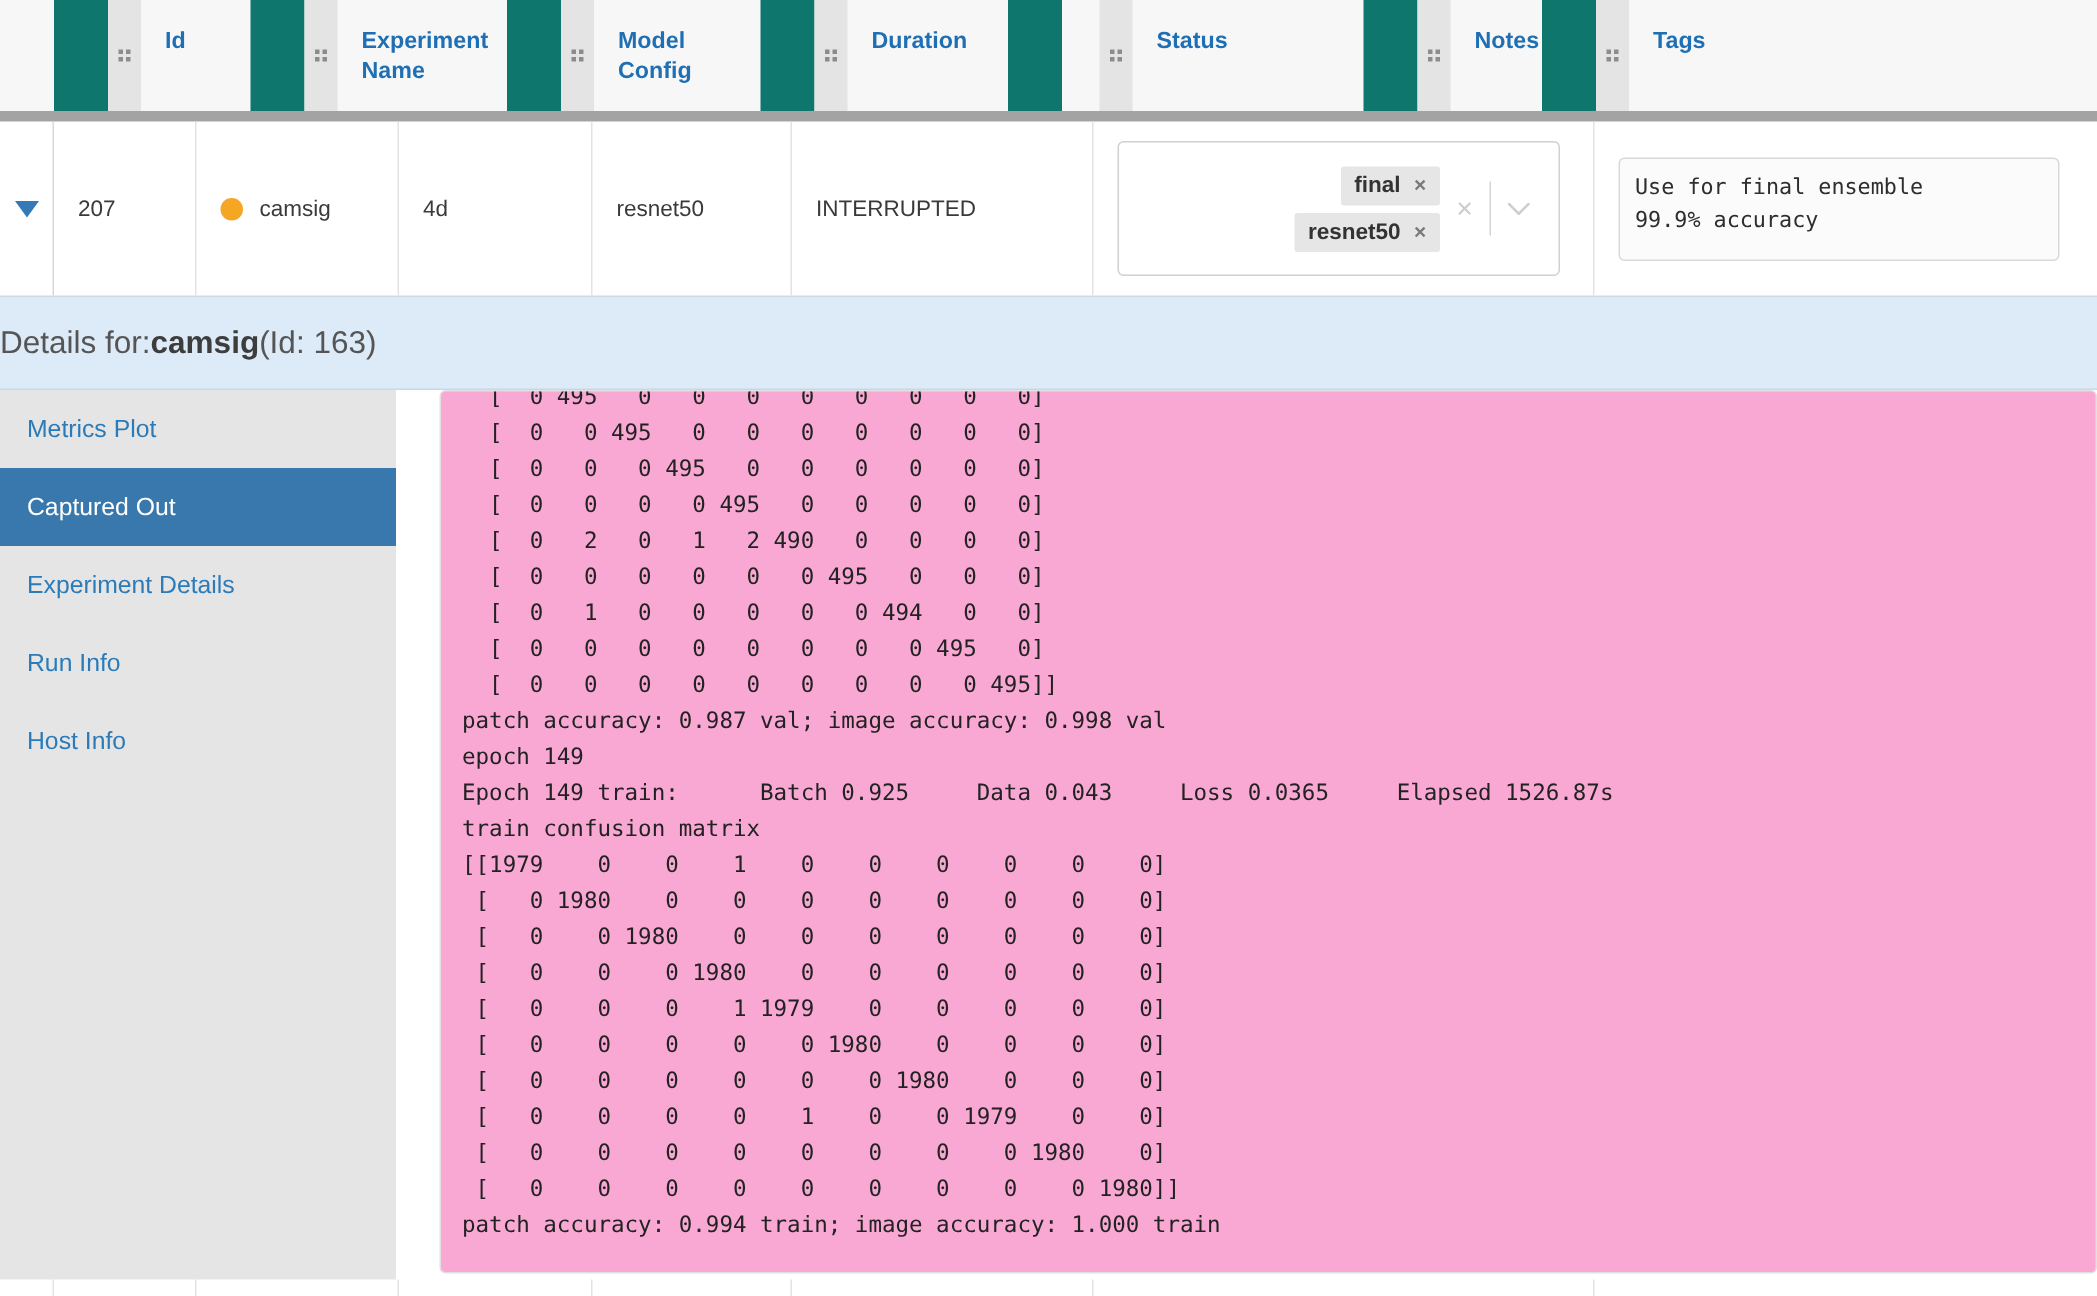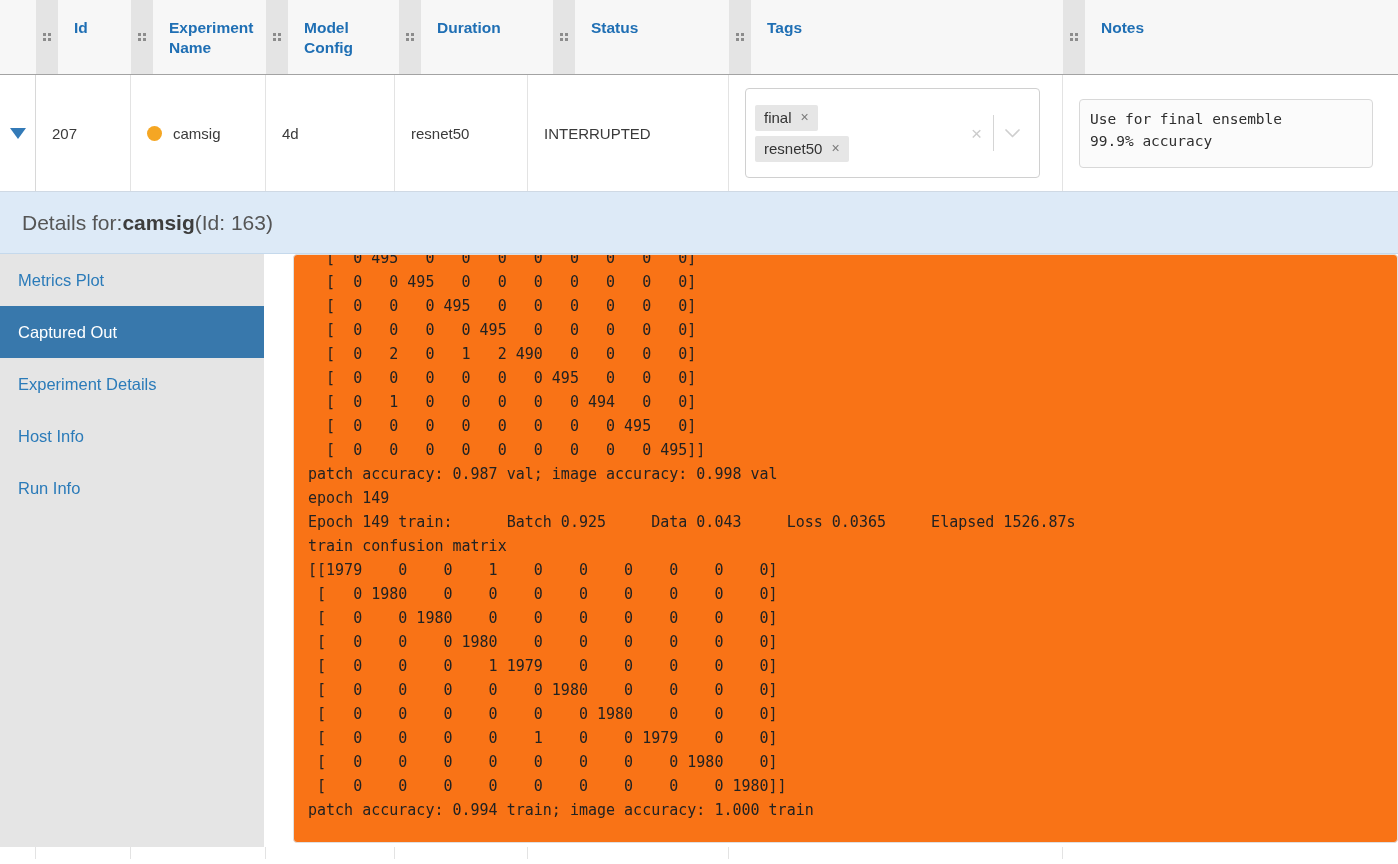--- a/index.html
+++ b/index.html
@@ -18,21 +18,22 @@
 
   
   .grid {
     width: 1398px;
     border-collapse: collapse;
   }
   .grid-header {
     display: flex;
     height: 74px;
     background: #0f766e;
-    border-bottom: 1px solid #a3a3a3;
+    border-bottom: 7px solid #a3a3a3;
+    gap: 36px;
   }
   .hcell {
     display: flex;
     align-items: flex-start;
     background: #f7f7f7;
     height: 100%;
     box-sizing: border-box;
     position: relative;
   }
   .hcell + .hcell { }
@@ -118,21 +119,22 @@
     display: flex;
     align-items: center;
     box-sizing: border-box;
   }
   .tags-list {
     flex: 1 1 auto;
     padding: 6px 0 6px 9px;
     display: flex;
     flex-direction: column;
     gap: 5px;
-    align-items: flex-start;
+    align-items: flex-end;
+    font-weight: bold;
   }
   .tag-pill {
     background: #e6e6e6;
     border-radius: 2px;
     padding: 4px 9px 5px 9px;
     font-size: 15px;
     color: #333;
     display: inline-flex;
     align-items: center;
     white-space: nowrap;
@@ -188,21 +190,20 @@
     overflow: hidden;
   }
 
   
   .details-banner {
     height: 62px;
     background: #ddeaf7;
     border-bottom: 1px solid #c5d9ec;
     display: flex;
     align-items: center;
-    padding-left: 22px;
     box-sizing: border-box;
     font-size: 21px;
     color: #555555;
   }
   .details-banner .strong { font-weight: bold; color: #3d3d3d; }
 
   
   .details-body {
     display: flex;
     height: 593px;
@@ -232,21 +233,21 @@
   .nav-gap { flex: 1 1 auto; }
 
   .console-wrap {
     flex: 1 1 auto;
     padding: 0 0 0 29px;
     box-sizing: border-box;
     background: #ffffff;
     overflow: hidden;
   }
   .console-box {
-    background: #f97316;
+    background: #f9a8d4;
     border: 1px solid #e0e0e0;
     border-radius: 4px;
     height: 589px;
     box-sizing: border-box;
     overflow: hidden;
     padding: 0 14px;
   }
   .console-pre {
     margin: 0;
     font-family: "DejaVu Sans Mono", monospace;
@@ -325,41 +326,41 @@
         <div class="drag-handle">
           <div class="dots">
             <i></i>
             <i></i>
             <i></i>
             <i></i>
           </div>
         </div>
         <div class="hlabel">Status</div>
       </div>
+      <div class="hcell" style="flex: 1 1 auto;">
+        <div class="drag-handle">
+          <div class="dots">
+            <i></i>
+            <i></i>
+            <i></i>
+            <i></i>
+          </div>
+        </div>
+        <div class="hlabel">Notes</div>
+      </div>
       <div class="hcell" style="width: 334px; flex: 0 0 334px;">
         <div class="drag-handle">
           <div class="dots">
             <i></i>
             <i></i>
             <i></i>
             <i></i>
           </div>
         </div>
         <div class="hlabel">Tags</div>
-      </div>
-      <div class="hcell" style="flex: 1 1 auto;">
-        <div class="drag-handle">
-          <div class="dots">
-            <i></i>
-            <i></i>
-            <i></i>
-            <i></i>
-          </div>
-        </div>
-        <div class="hlabel">Notes</div>
       </div>
     </div>
 
   <div class="grid-row">
 
     <div class="bcell expander" style="width:36px;flex:0 0 36px;">
       <span class="tri-down"></span>
     </div>
 
     <div class="bcell" style="width:95px;flex:0 0 95px;">
@@ -427,24 +428,24 @@
     <div class="nav-item">
       <span>Metrics Plot</span>
     </div>
     <div class="nav-item active">
       <span>Captured Out</span>
     </div>
     <div class="nav-item">
       <span>Experiment Details</span>
     </div>
     <div class="nav-item">
+      <span>Run Info</span>
+    </div>
+    <div class="nav-item">
       <span>Host Info</span>
-    </div>
-    <div class="nav-item">
-      <span>Run Info</span>
     </div>
     <div class="nav-gap"></div>
   </nav>
 
   <div class="console-wrap">
     <div class="console-box">
       <pre class="console-pre">  [  0 495   0   0   0   0   0   0   0   0]
   [  0   0 495   0   0   0   0   0   0   0]
   [  0   0   0 495   0   0   0   0   0   0]
   [  0   0   0   0 495   0   0   0   0   0]

